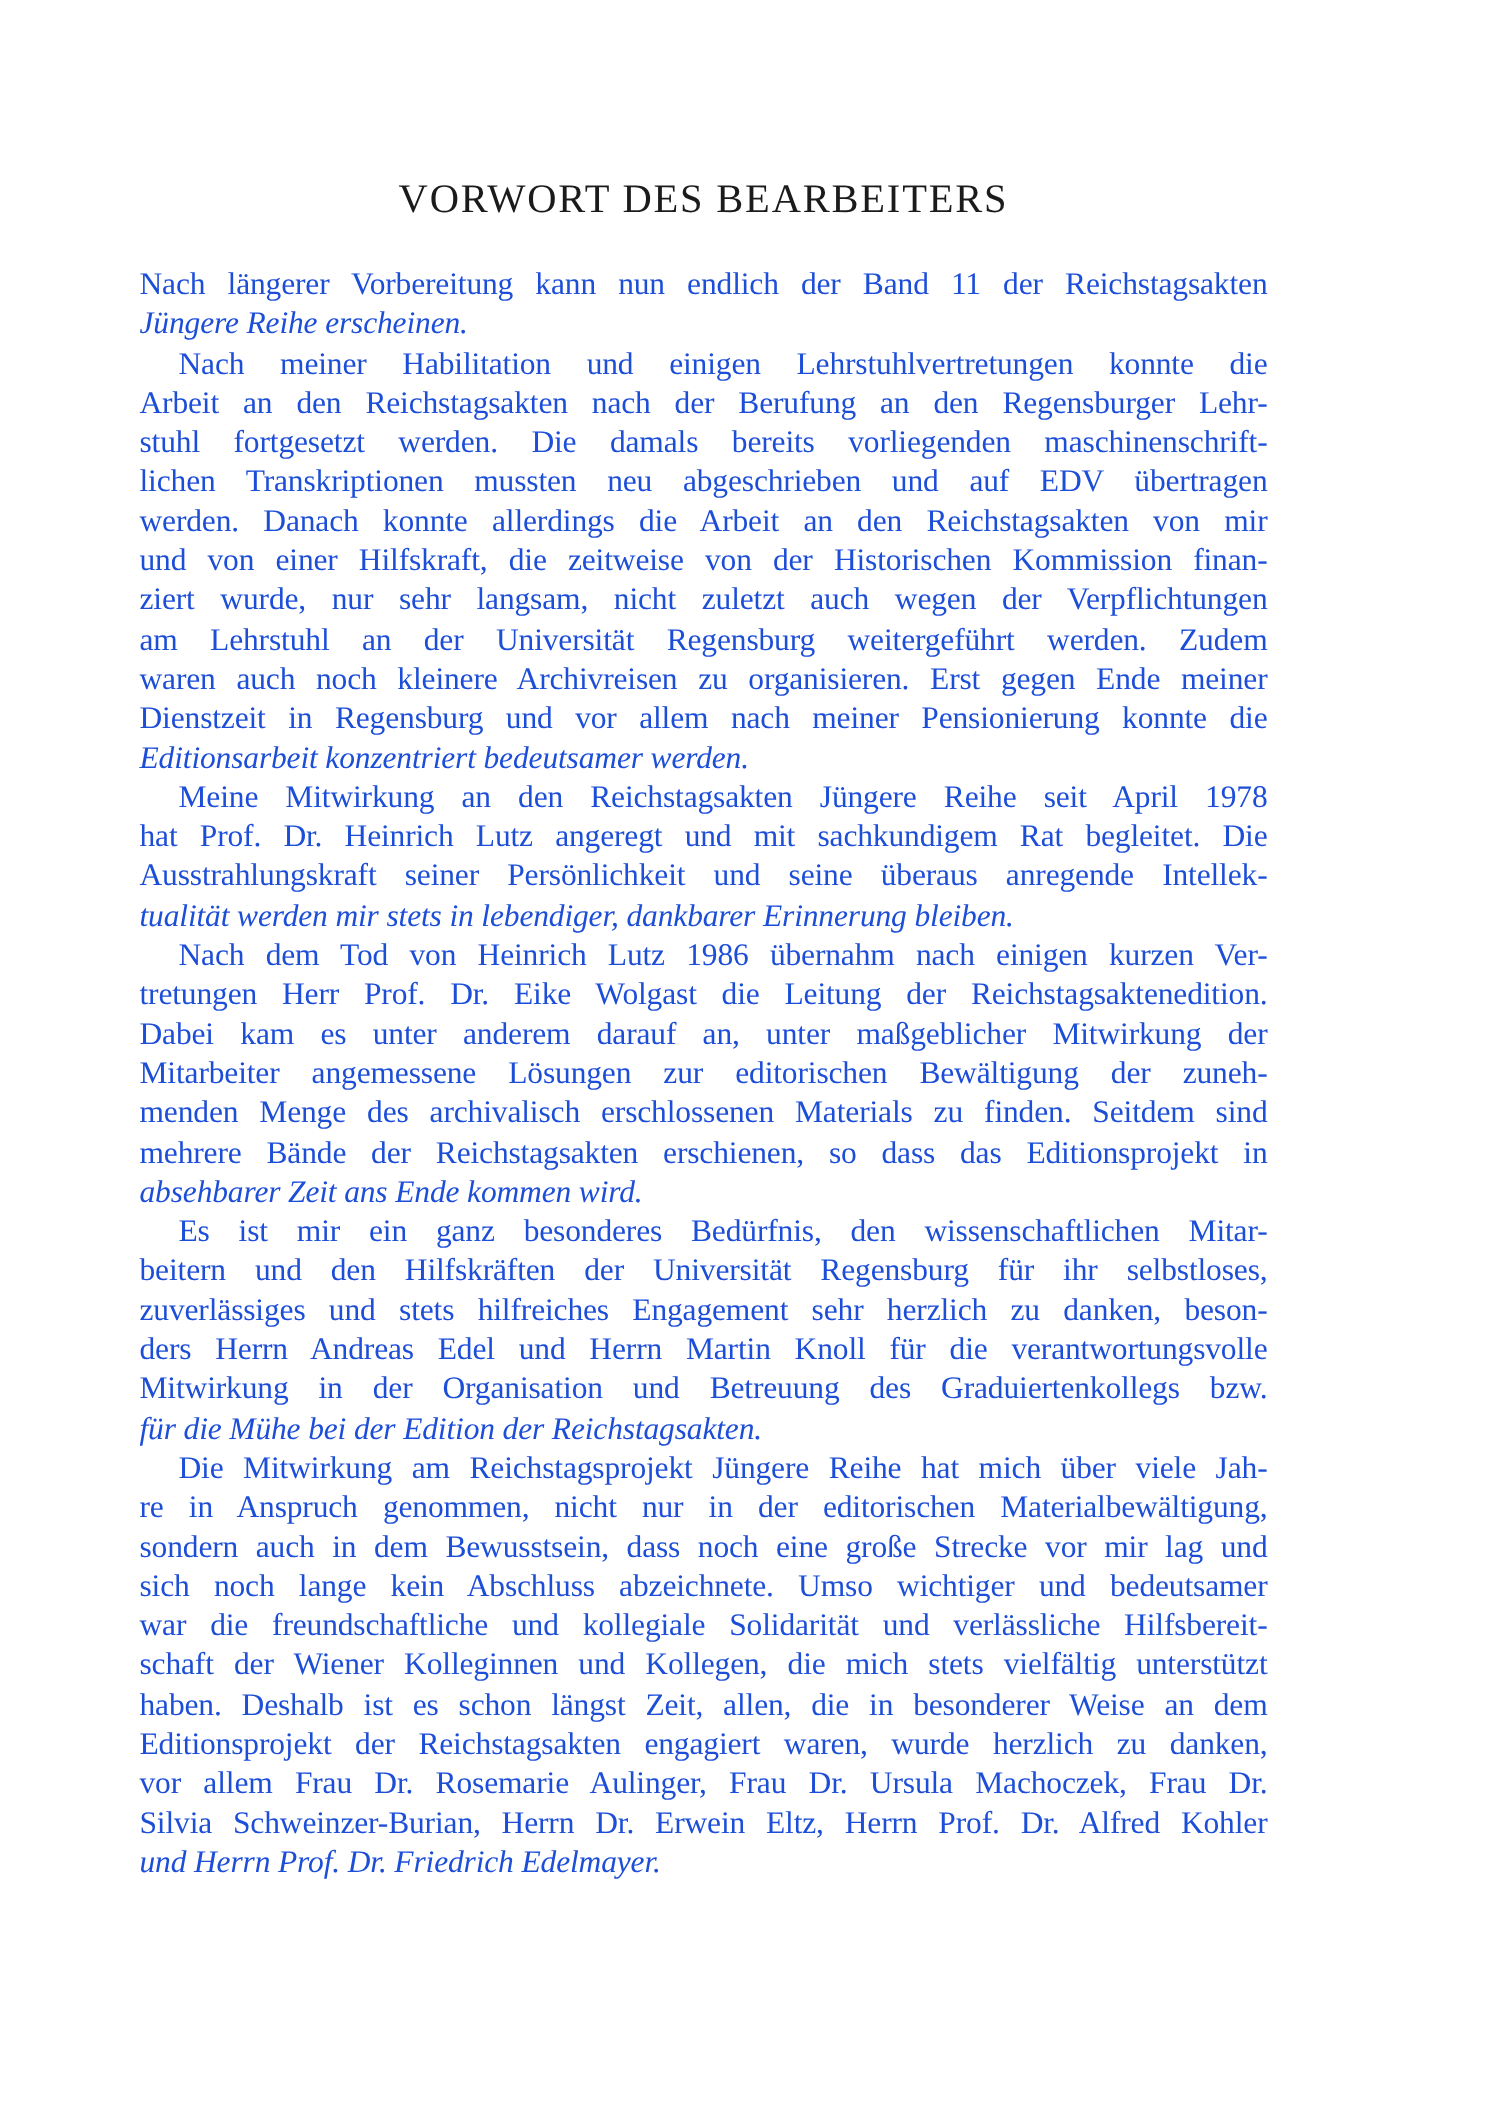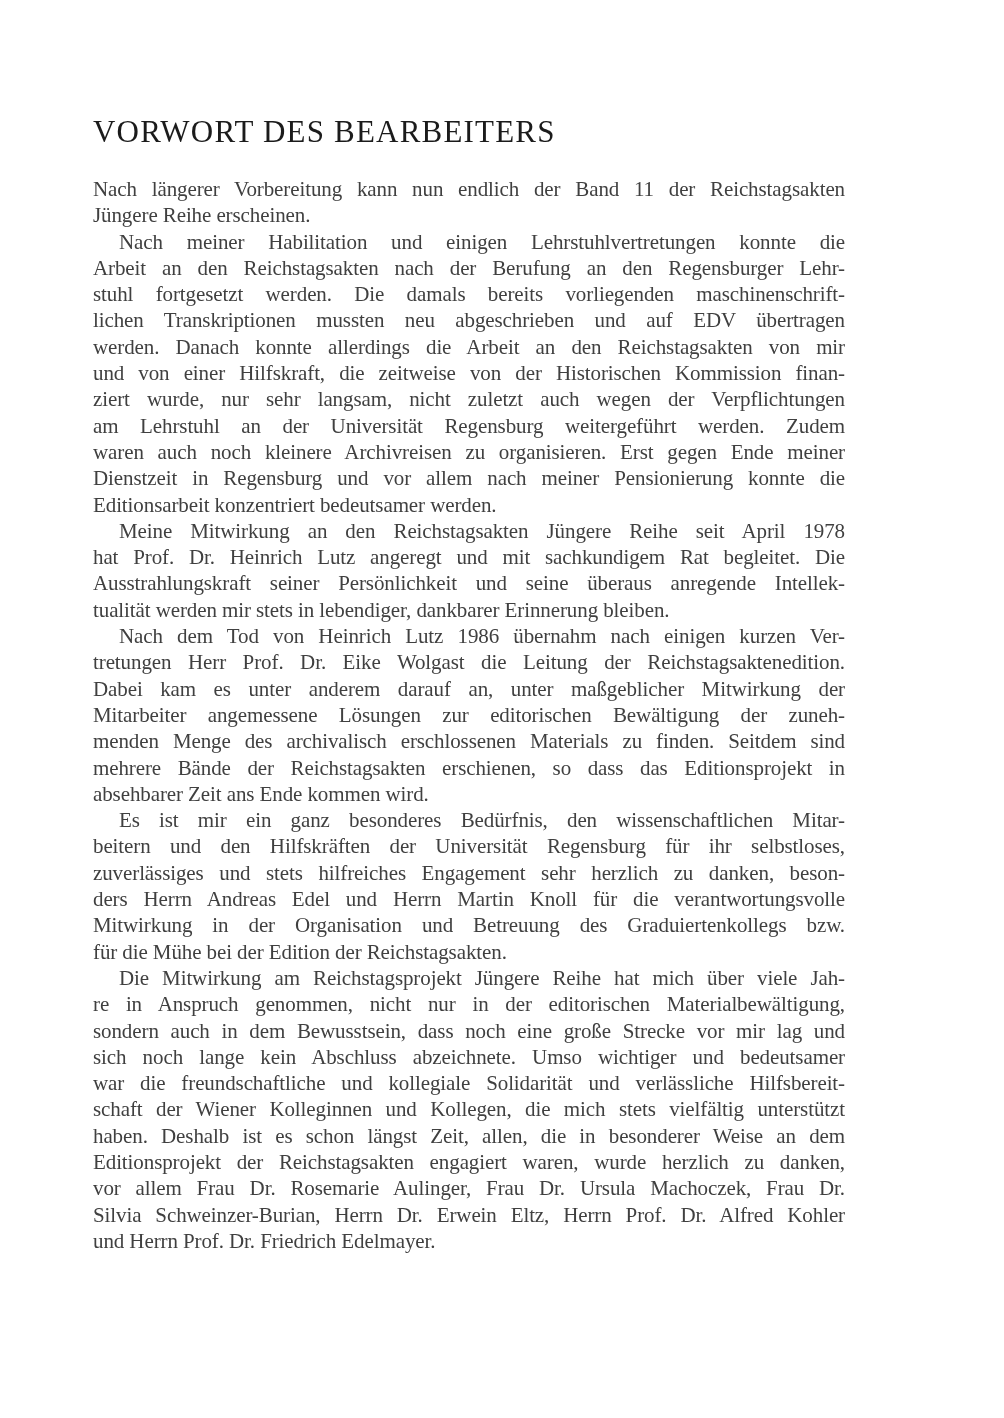--- a/index.html
+++ b/index.html
@@ -14,46 +14,48 @@
     background: #ffffff;
     color: #1b1b1b;
     box-sizing: border-box;
     padding: 118px 0 0 93px;
     font-family: "Liberation Serif", "DejaVu Serif", serif;
     overflow: hidden;
   }
   .title {
     width: 752px;
     margin: 0 0 30px 0;
-    font-size: 31px;
+    font-size: 27px;
     font-weight: normal;
     letter-spacing: 1.2px;
+    text-align: center;
     line-height: 28px;
     color: #1b1b1b;
   }
   .text-block {
     width: 752px;
     font-size: 21px;
     line-height: 26.3px;
     letter-spacing: -0.1px;
-    color: #404040;
+    color: #1d4ed8;
   }
   .para {
     margin: 0;
     padding: 0;
   }
   .line {
     display: block;
     text-align: justify;
     text-align-last: justify;
     -moz-text-align-last: justify;
     white-space: normal;
   }
   .line.last {
     text-align-last: left;
+    font-style: italic;
     -moz-text-align-last: left;
   }
   .para.indent .line.first {
     text-indent: 26px;
   }
 </style>
 </head>
 <body>
 
 <div class="page">

